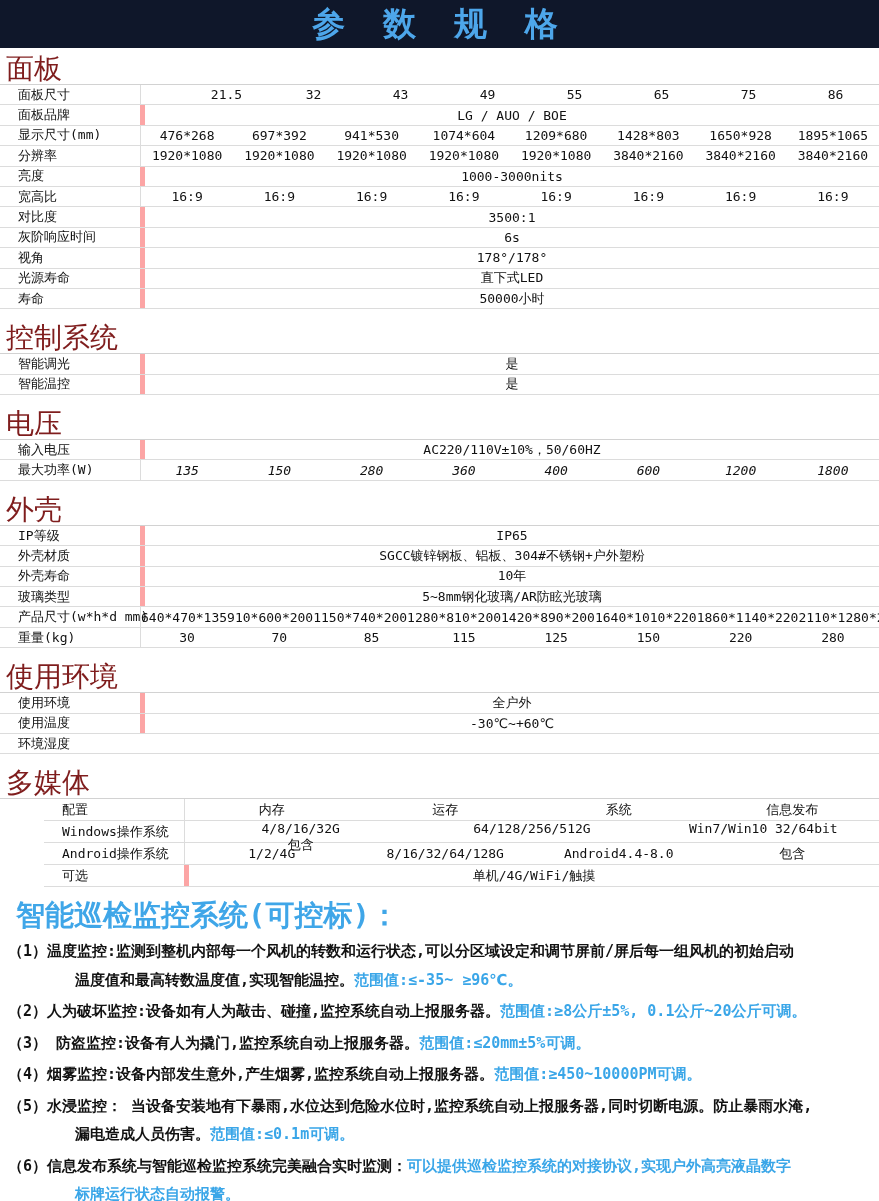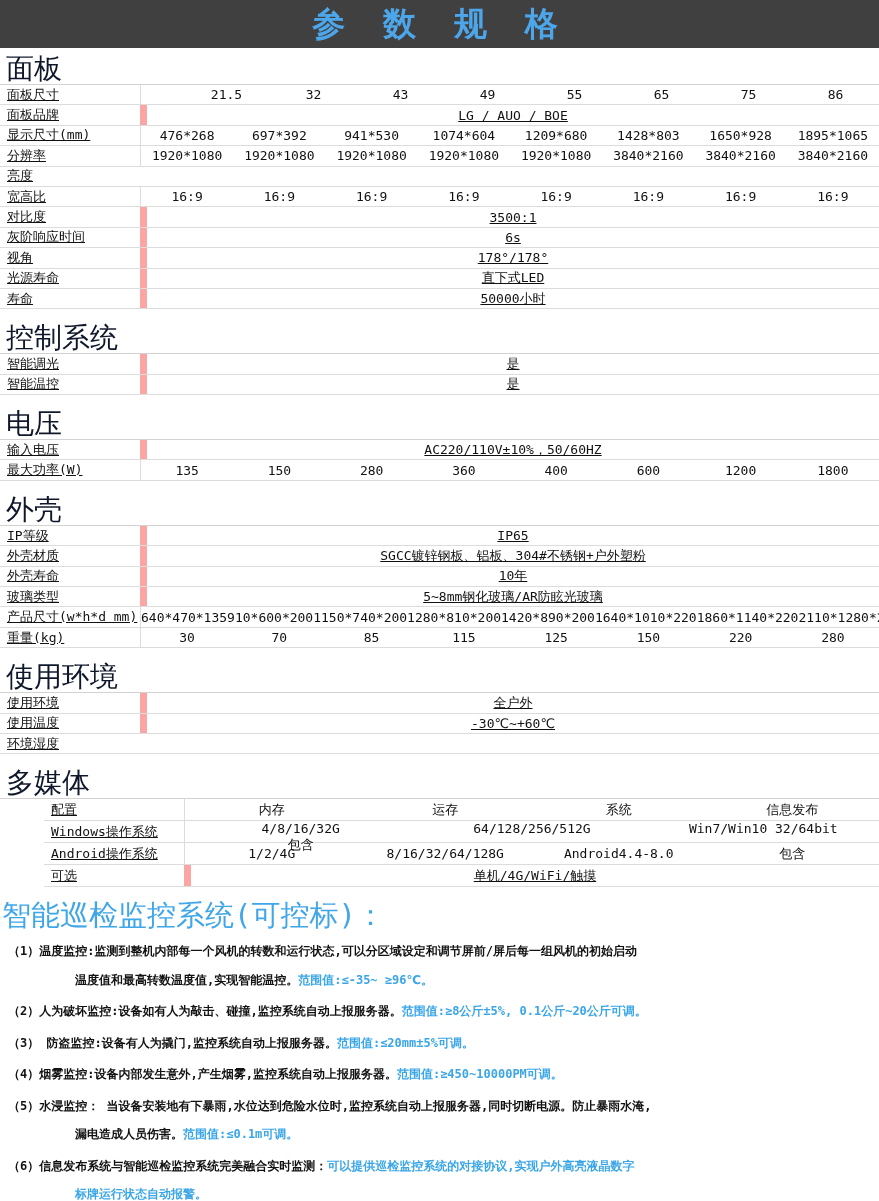--- a/index.html
+++ b/index.html
@@ -3,57 +3,57 @@
 <meta charset="utf-8">
 <style>
   html,body { margin:0; padding:0; background:#ffffff; }
   .page {
     position:relative; width:879px; height:1201px; overflow:hidden;
     background:#ffffff; color:#111;
     font-family:"DejaVu Sans Mono","Liberation Mono","DejaVu Sans",monospace;
   }
   
   .banner {
-    height:48px; background:#404040;
+    height:48px; background:#0f172a;
     display:flex; align-items:center; justify-content:center;
   }
   .banner-title {
     font-size:33px; font-weight:bold; color:#4da6ea; letter-spacing:9px;
     line-height:48px; white-space:nowrap;
   }
   
   .section-title {
-    font-size:28px; line-height:30px; color:#0f172a;
+    font-size:28px; line-height:30px; color:#7f1d1d;
     padding:14px 0 0 6px; border-bottom:1px solid #d2d2d2;
   }
   .section-title.first { padding-top:6px; }
   .row {
     display:flex; height:20.4px; box-sizing:border-box;
     border-bottom:1px solid #dcdcdc; font-size:13px; align-items:stretch;
   }
   .row.tall { height:22px;margin-left:44px; }
   .lab {
     flex:0 0 140px; width:140px; box-sizing:border-box;
-    display:flex; align-items:center; padding-left:7px; white-space:nowrap;text-decoration:underline;
+    display:flex; align-items:center; padding-left:18px; white-space:nowrap;
   }
   .vals {
     flex:1; display:grid; border-left:1px solid #dcdcdc;
   }
   .vals > div { display:flex; align-items:center; justify-content:center; white-space:nowrap; }
   .span-val {
-    flex:1; border-left:7px solid #fca5a5;
-    display:flex; align-items:center; justify-content:center; white-space:nowrap;text-decoration:underline;
+    flex:1; border-left:5px solid #fca5a5;
+    display:flex; align-items:center; justify-content:center; white-space:nowrap;
   }
   
   .mon-heading {
-    font-size:29px; line-height:36px; font-weight:normal; color:#3fa6e8;
-    padding:10px 0 4px 2px;
+    font-size:29px; line-height:36px; font-weight:bold; color:#3fa6e8;
+    padding:10px 0 4px 16px;
   }
   .mon-item {
-    font-size:12px; font-weight:bold; line-height:28.5px;
+    font-size:15px; font-weight:bold; line-height:28.5px;
     padding-left:75px; padding-right:8px; text-indent:-67px;
     white-space:pre-line; margin:0 0 3px 0; color:#121212;
   }
   .mon-item .blue { color:#3aa6e8; }
 </style>
 </head>
 <body>
 
 <div class="page">
 
@@ -101,20 +101,21 @@
           <div>1920*1080</div>
           <div>1920*1080</div>
           <div>1920*1080</div>
           <div>3840*2160</div>
           <div>3840*2160</div>
           <div>3840*2160</div>
         </div>
       </div>
       <div class="row">
         <div class="lab">亮度</div>
+        <div class="span-val">1000-3000nits</div>
       </div>
       <div class="row">
         <div class="lab">宽高比</div>
         <div class="vals" style="grid-template-columns: repeat(8, 1fr);">
           <div>16:9</div>
           <div>16:9</div>
           <div>16:9</div>
           <div>16:9</div>
           <div>16:9</div>
           <div>16:9</div>
@@ -151,21 +152,21 @@
         <div class="lab">智能温控</div>
         <div class="span-val">是</div>
       </div>
       <div class="section-title">电压</div>
       <div class="row">
         <div class="lab">输入电压</div>
         <div class="span-val">AC220/110V±10%，50/60HZ</div>
       </div>
       <div class="row">
         <div class="lab">最大功率(W)</div>
-        <div class="vals" style="grid-template-columns: repeat(8, 1fr);">
+        <div class="vals" style="grid-template-columns: repeat(8, 1fr); font-style: italic;">
           <div>135</div>
           <div>150</div>
           <div>280</div>
           <div>360</div>
           <div>400</div>
           <div>600</div>
           <div>1200</div>
           <div>1800</div>
         </div>
       </div>

